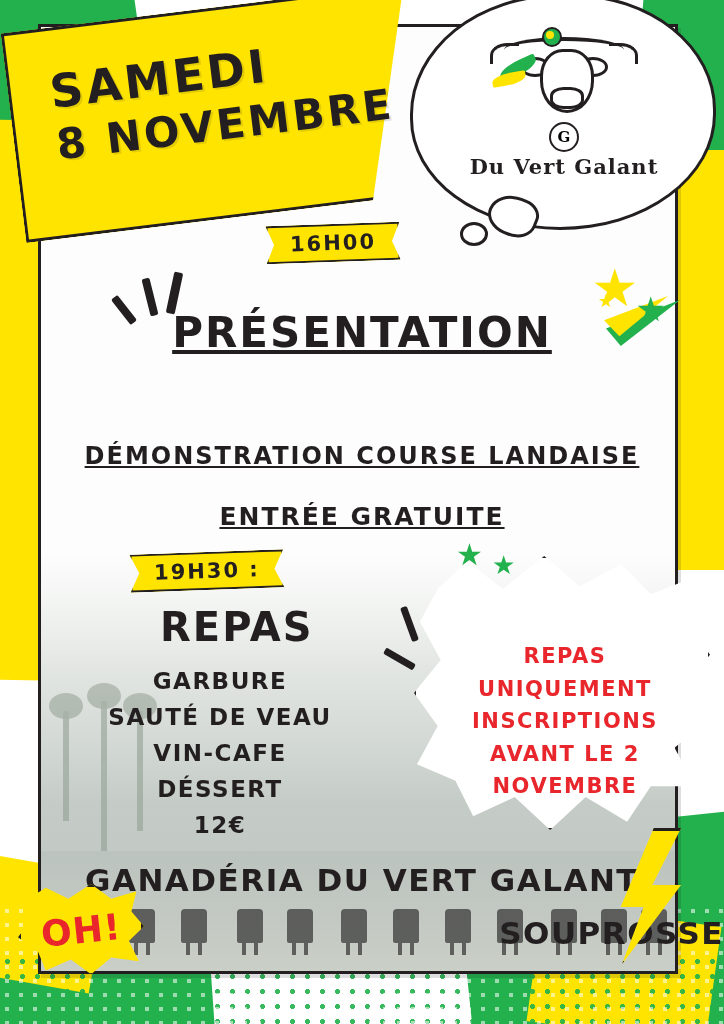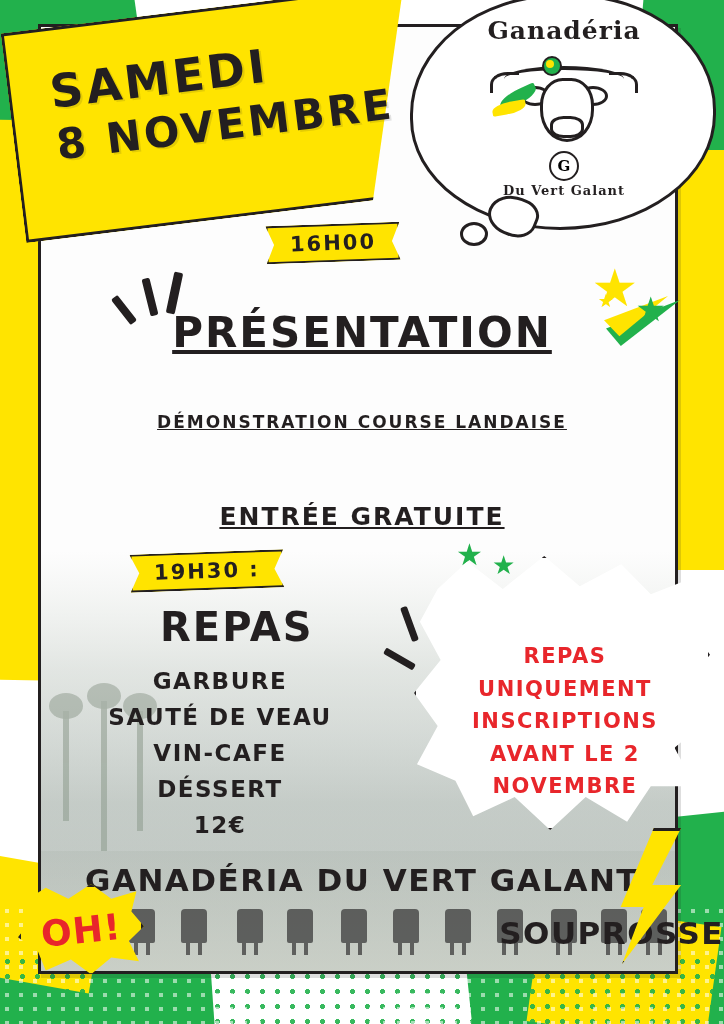--- a/index.html
+++ b/index.html
@@ -83,21 +83,21 @@
   }
   .bubble-tail2{
     position:absolute;right:236px;top:222px;width:22px;height:18px;background:#fff;
     border:3px solid #231f20;border-radius:50%;
   }
   .logo{
     position:absolute;right:26px;top:16px;width:268px;height:196px;
     display:flex;flex-direction:column;align-items:center;justify-content:flex-start;
   }
   .logo-top{font-size:25px;font-weight:bold;color:#231f20;letter-spacing:1px;font-family:"DejaVu Serif",serif;}
-  .logo-bottom{font-size:13px;font-weight:bold;color:#231f20;letter-spacing:1px;font-family:"DejaVu Serif",serif;margin-top:2px;}
+  .logo-bottom{font-size:21px;font-weight:bold;color:#231f20;letter-spacing:1px;font-family:"DejaVu Serif",serif;margin-top:2px;}
   .logo-mid{position:relative;width:190px;height:110px;display:flex;align-items:center;justify-content:center;}
   .bull{width:96px;height:80px;position:relative;}
   .bull-head{position:absolute;left:24px;top:18px;width:48px;height:58px;border:3px solid #231f20;border-radius:42% 42% 50% 50%;background:#fff;}
   .bull-ear-l{position:absolute;left:4px;top:26px;width:24px;height:14px;border:3px solid #231f20;border-radius:50%;background:#fff;}
   .bull-ear-r{position:absolute;right:4px;top:26px;width:24px;height:14px;border:3px solid #231f20;border-radius:50%;background:#fff;}
   .horns{position:absolute;left:-12px;top:6px;width:120px;height:22px;border-top:4px solid #231f20;border-radius:50%;}
   .horn-l{position:absolute;left:-14px;top:2px;width:26px;height:18px;border:3px solid #231f20;border-right:none;border-bottom:none;border-radius:60% 0 0 0;}
   .horn-r{position:absolute;right:-14px;top:2px;width:26px;height:18px;border:3px solid #231f20;border-left:none;border-bottom:none;border-radius:0 60% 0 0;}
   .bull-nose{position:absolute;left:34px;top:56px;width:28px;height:16px;border:3px solid #231f20;border-radius:40%;background:#fff;}
   .leaf{position:absolute;left:-18px;top:30px;width:40px;height:14px;background:#22b14c;border-radius:60% 10% 60% 10%;transform:rotate(-25deg);}
@@ -112,21 +112,21 @@
     padding:5px 22px;font-weight:bold;font-size:21px;color:#231f20;letter-spacing:2px;
     clip-path:polygon(0 0,100% 0,94% 50%,100% 100%,0 100%,6% 50%);
   }
   .tag-16{left:266px;top:224px;transform:rotate(-2deg);}
   .tag-19{left:130px;top:552px;transform:rotate(-2deg);}
 
   
   .center-text{position:absolute;left:0;right:0;text-align:center;color:#231f20;font-weight:bold;text-decoration:underline;}
   .t-presentation{top:308px;font-size:42px;letter-spacing:2px;}
   .t-cuadrilla{top:372px;font-size:42px;letter-spacing:2px;}
-  .t-demo{top:412px;font-size:17px;letter-spacing:2px;}
+  .t-demo{top:442px;font-size:24px;letter-spacing:2px;}
   .t-entree{top:502px;font-size:25px;letter-spacing:2px;}
 
   .t-repas{position:absolute;left:160px;top:604px;font-size:40px;font-weight:bold;letter-spacing:2px;color:#231f20;}
   .menu{position:absolute;left:0;width:440px;text-align:center;color:#231f20;font-weight:bold;font-size:23px;letter-spacing:1.5px;line-height:1.0;}
   .menu div{margin-bottom:13px;}
   .m-start{top:670px;}
 
   .t-ganaderia{position:absolute;left:0;right:0;top:862px;text-align:center;font-size:31px;font-weight:bold;letter-spacing:1.5px;color:#231f20;}
   .t-souprosse{position:absolute;left:0;right:0;top:915px;text-align:right;font-size:31px;font-weight:bold;letter-spacing:1.5px;color:#231f20;}
 
@@ -226,21 +226,20 @@
   <div class="date-ribbon"></div>
   <div class="date-text">
     <span class="l1">SAMEDI</span>
     <span class="l2">8 NOVEMBRE</span>
   </div>
 
   <div class="bubble"></div>
   <div class="bubble-tail"></div>
   <div class="bubble-tail2"></div>
   <div class="logo">
-    <div class="logo-top">Ganadéria</div>
     <div class="logo-mid">
       <div class="bull">
         <div class="horns">
             <span class="horn-l"></span>
             <span class="horn-r"></span>
           </div>
         <div class="bull-ear-l"></div>
         <div class="bull-ear-r"></div>
         <div class="bull-head"></div>
         <div class="bull-nose"></div>

